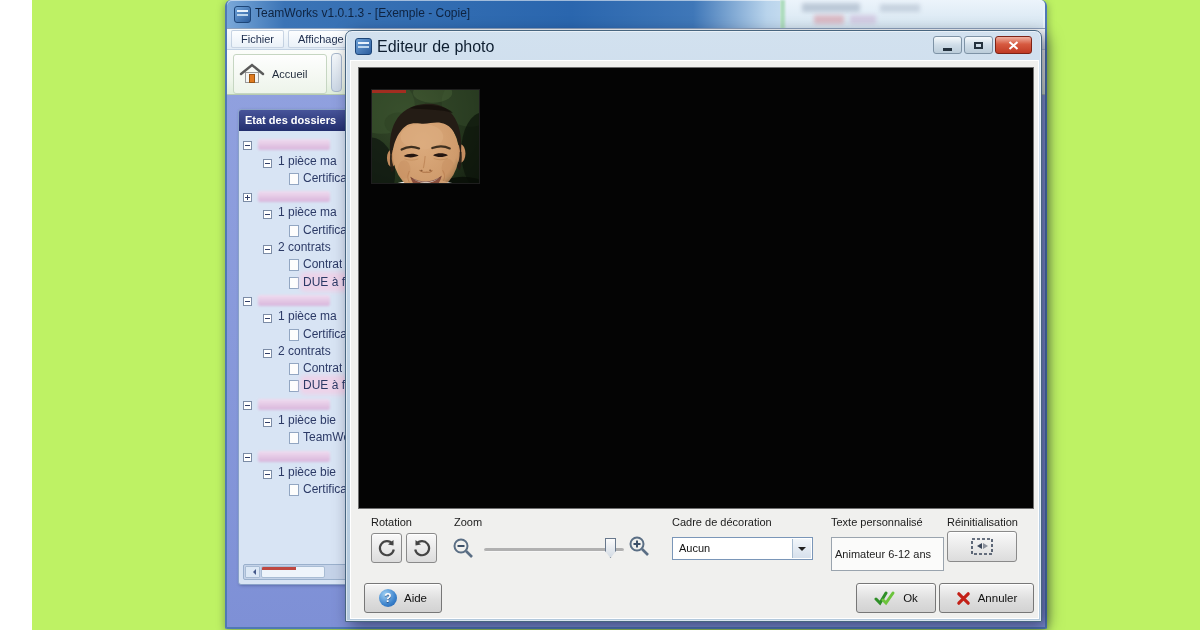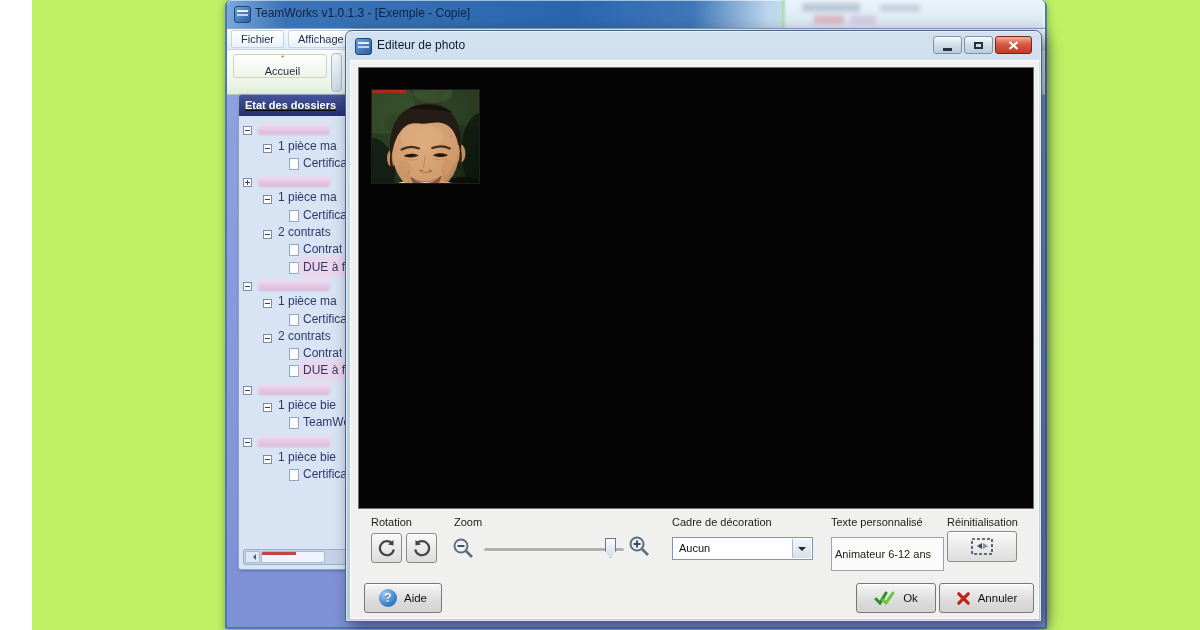--- a/index.html
+++ b/index.html
@@ -26,28 +26,28 @@
   .topright .blob2{position:absolute;left:34px;top:15px;width:30px;height:9px;background:#d88a96;opacity:.5;filter:blur(2px);}
   .topright .blob3{position:absolute;left:70px;top:15px;width:26px;height:9px;background:#c9aed2;opacity:.5;filter:blur(2px);}
   .topright .blob4{position:absolute;left:100px;top:4px;width:40px;height:8px;background:#9aa8bc;opacity:.4;filter:blur(2px);}
   .menubar{position:absolute;left:0;top:28px;width:100%;height:20px;
            background:linear-gradient(#f8fbfd,#e2ecf6);
            border-top:1px solid #8fa3bd;border-bottom:1px solid #c2d2e4;display:flex;align-items:center;}
   .menuitem{font-size:11px;color:#1c2c4c;padding:2px 9px;border:1px solid rgba(160,180,205,.55);
             border-radius:2px;margin-left:4px;background:linear-gradient(#fdfeff,#eaf1f8);}
   .toolbar{position:absolute;left:0;top:50px;width:100%;height:44px;
            background:linear-gradient(#fcfdfb,#eef5ea 70%,#dfeeda);border-bottom:1px solid #b8ccb0;}
-  .homebtn{position:absolute;left:6px;top:4px;width:94px;height:24px;display:flex;align-items:center;gap:7px;
+  .homebtn{position:absolute;left:6px;top:4px;width:94px;height:40px;display:flex;align-items:center;gap:7px;
            border:1px solid #c6d6c2;border-radius:3px;background:linear-gradient(#fefefe,#edf4ea);
-           font-size:11px;color:#1f2a3a;padding-left:5px;box-sizing:border-box;flex-direction:column;}
+           font-size:11px;color:#1f2a3a;padding-left:5px;box-sizing:border-box;}
   .toolsep{position:absolute;left:104px;top:3px;width:9px;height:37px;border:1px solid #a8b8cc;border-radius:4px;
            background:linear-gradient(#f4f8fb,#ccd8e6);}
   
-  .treepanel{position:absolute;left:11px;top:94px;width:127px;height:474px;background:#d8e4f4;
-             border:1px solid #8aa2c8;border-radius:3px;overflow:hidden;box-shadow:1px 1px 3px rgba(20,30,80,.3);text-decoration:underline;}
+  .treepanel{position:absolute;left:11px;top:109px;width:127px;height:474px;background:#d8e4f4;
+             border:1px solid #8aa2c8;border-radius:3px;overflow:hidden;box-shadow:1px 1px 3px rgba(20,30,80,.3);}
   .treeheader{height:21px;background:linear-gradient(#47549a,#232f6e);color:#fff;font-size:11px;font-weight:bold;
               padding:4px 0 0 6px;box-sizing:border-box;white-space:nowrap;}
   .treeitems{position:absolute;left:0;top:23px;width:100%;height:412px;overflow:hidden;}
   .trow{height:17.3px;display:flex;align-items:flex-end;font-size:12px;color:#2c3a66;white-space:nowrap;}
   .trow.lvl0{padding-left:4px;}
   .trow.lvl1{padding-left:24px;}
   .trow.lvl2{padding-left:50px;}
   .exp{width:9px;height:9px;box-sizing:border-box;border:1px solid #7c8ca6;background:#fff;position:relative;
        margin-right:6px;flex:none;}
   .exp::before{content:"";position:absolute;left:1px;top:3px;width:5px;height:1px;background:#33406a;}
@@ -66,21 +66,21 @@
   .hscroll .thumb{position:absolute;left:17px;top:1px;width:62px;height:10px;background:#eef4fb;
                   border:1px solid #a8bcd4;border-radius:2px;}
   
   .dialog{position:absolute;left:313px;top:30px;width:697px;height:592px;border-radius:7px 7px 0 0;
           background:linear-gradient(#d2e1ef,#b2c8dc);border:1px solid #47657f;box-sizing:border-box;
           box-shadow:inset 0 0 0 1px rgba(255,255,255,.5), 5px 5px 16px rgba(0,0,30,.5);}
   .dtitle-icon{position:absolute;left:9px;top:7px;width:15px;height:15px;border-radius:3px;
            background:linear-gradient(135deg,#6ea2d8,#2b5d9e);border:1px solid #1c4578;overflow:hidden;}
   .dtitle-icon::before{content:"";position:absolute;left:2px;top:3px;width:11px;height:2px;background:#e8f2fc;}
   .dtitle-icon::after{content:"";position:absolute;left:2px;top:7px;width:11px;height:2px;background:#bcd6ee;}
-  .dtitle{position:absolute;left:31px;top:7px;font-size:12px;color:#0e1e30;}
+  .dtitle{position:absolute;left:31px;top:7px;font-size:16px;color:#0e1e30;}
   .wbtns{position:absolute;top:5px;right:9px;display:flex;gap:2px;}
   .wbtn{width:29px;height:18px;border:1px solid #7e93a6;border-radius:3px;box-sizing:border-box;
         background:linear-gradient(#f6fafc,#cfdde8 50%,#bccdda);display:flex;align-items:center;justify-content:center;}
   .wbtn.close{width:37px;background:linear-gradient(#f0b0a0,#d65a40 45%,#c03a24);border-color:#7e2316;}
   .g-min{width:9px;height:3px;background:#24323e;margin-top:8px;}
   .g-max{width:9px;height:7px;border:2px solid #24323e;box-sizing:border-box;background:transparent;}
   .dclient{position:absolute;left:4px;top:29px;width:689px;height:559px;background:#f0f0ee;
            border:1px solid #ffffff;box-sizing:border-box;}
   
   .photoarea{position:absolute;left:7px;top:6px;width:676px;height:442px;background:#040404;border:1px solid #6f6f6f;

